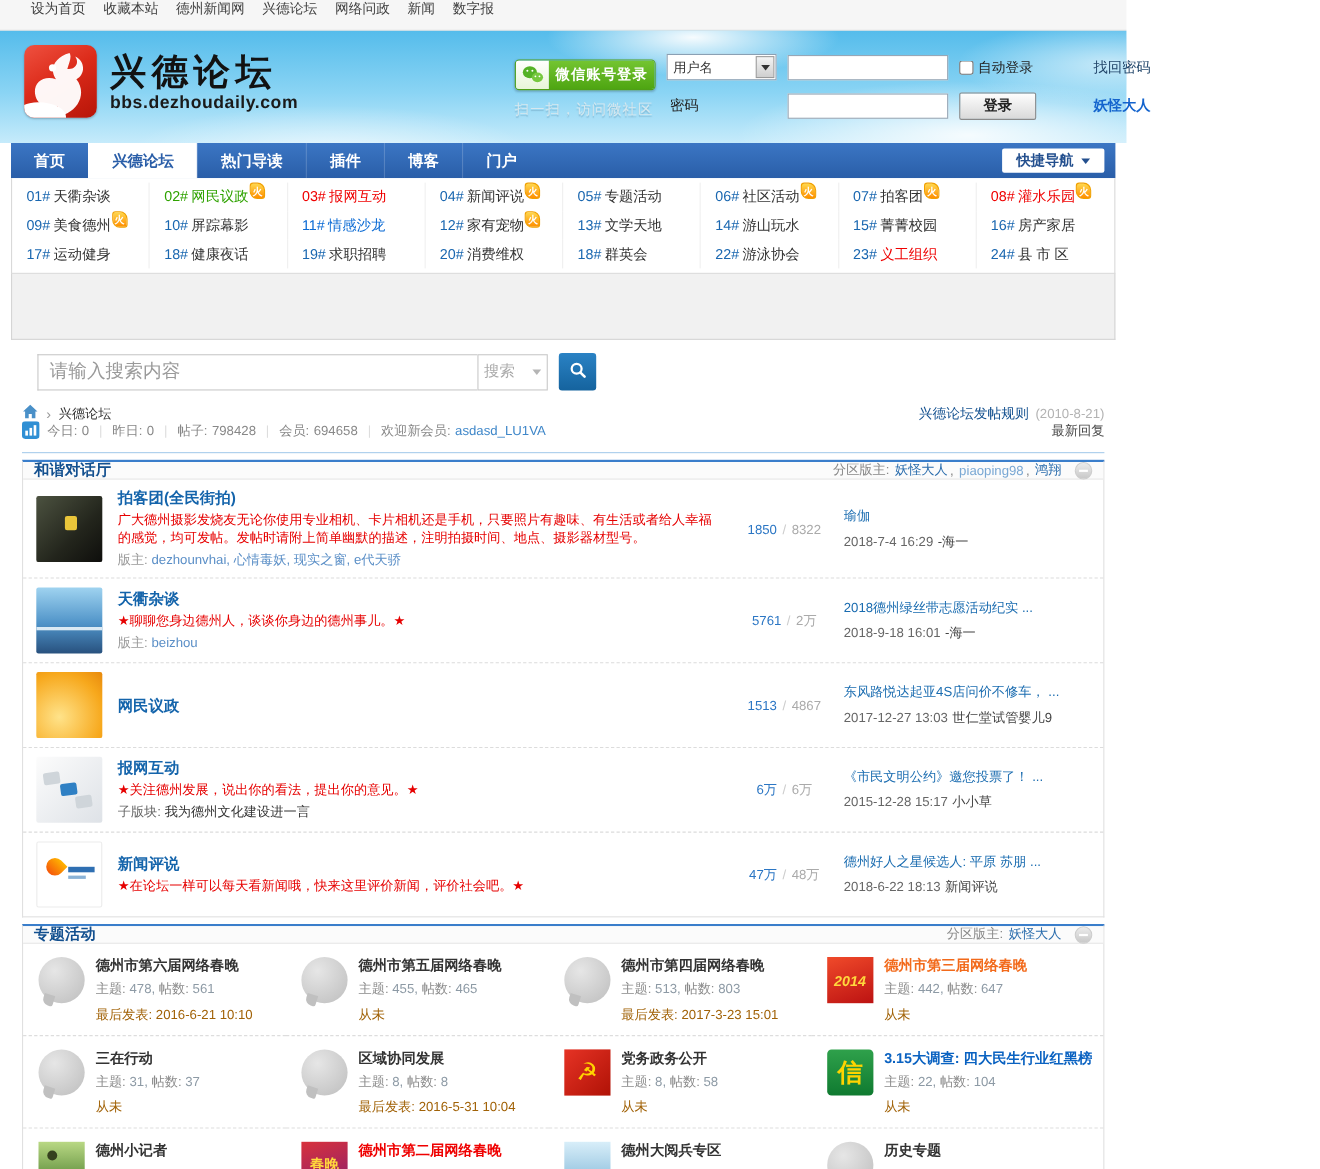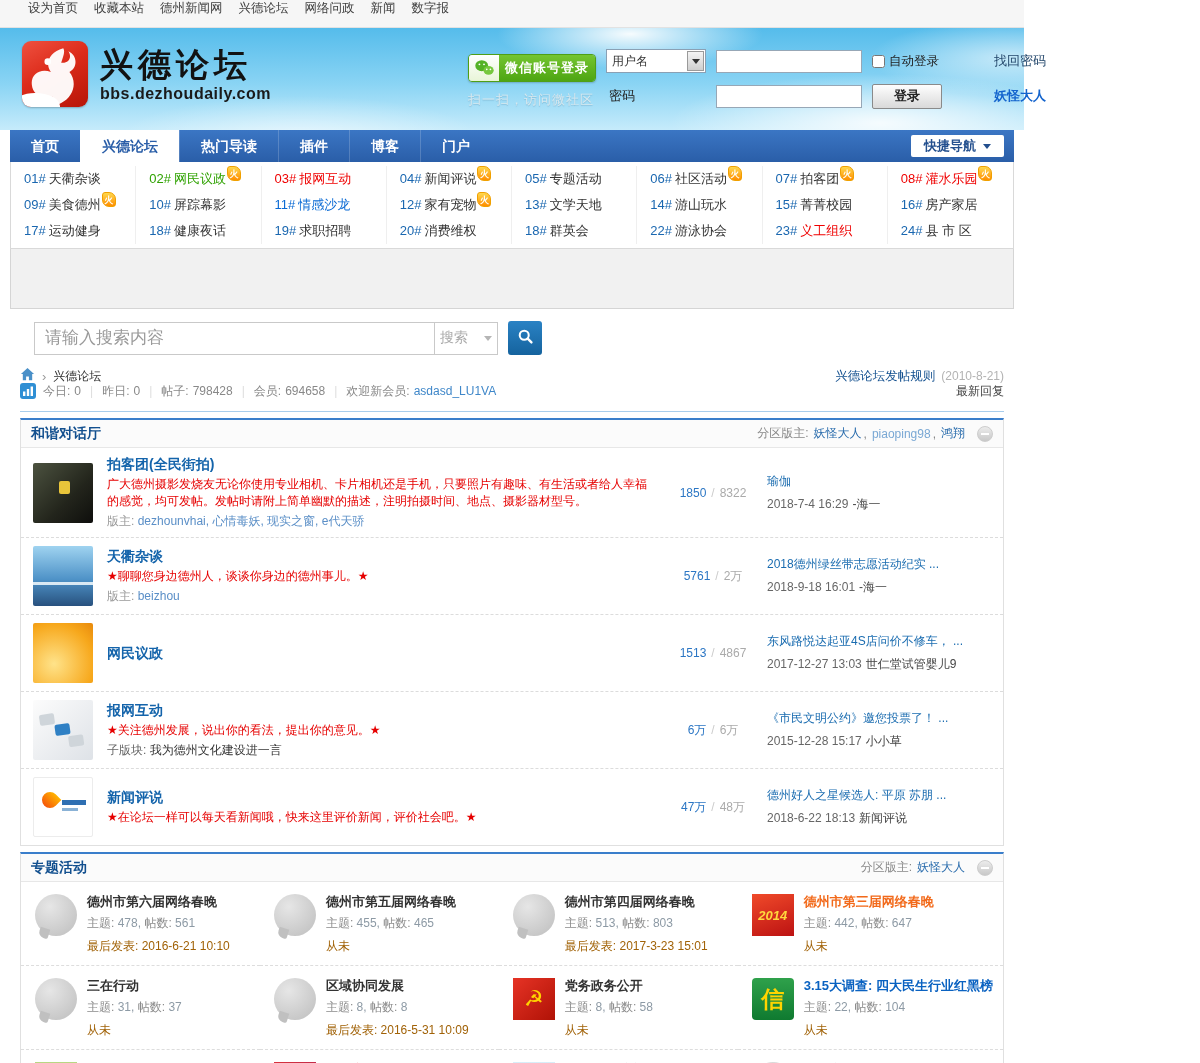--- a/index.html
+++ b/index.html
@@ -105,21 +105,21 @@
   .statsrow{margin:2px 20px 0;display:flex;align-items:center;height:23px;font-size:12px;color:#888;
     border-bottom:1px solid #a8cdec;padding-bottom:18px}
   .statsrow .sep{color:#ddd;margin:0 9px}
   .statsrow .icon{margin-right:7px;display:flex}
   .statsrow b{font-weight:normal;color:#888;margin-left:4px}
   .newmember{color:#3f87c9;margin-left:4px;text-decoration:none;cursor:pointer}
   .latestreply{margin-left:auto;color:#444;text-decoration:none;cursor:pointer}
 
   
   .section{margin:6px 20px 0;border:1px solid #e0e0e0;border-top:2px solid #3a7ecb;background:#fff}
-  .sec-head{height:28px;display:flex;align-items:center;padding:0 10px;background:#fbfbfb;
+  .sec-head{height:16px;display:flex;align-items:center;padding:0 10px;background:#fbfbfb;
     border-bottom:1px solid #e7e7e7}
   .sec-title{color:#13508f;font-weight:bold;font-size:14px}
   .sec-mods{margin-left:auto;display:flex;align-items:center;gap:2px;font-size:12px;color:#888}
   .sec-mods a{color:#2b6dad;text-decoration:none;cursor:pointer;margin-left:3px}
   .sec-mods a.lite{color:#7aa8d4}
   .collapse{width:16px;height:16px;border-radius:50%;margin-left:10px;cursor:pointer;position:relative;
     background:linear-gradient(#ececec,#c8c8c8);border:1px solid #cdcdcd}
   .collapse::after{content:"";position:absolute;left:3px;top:6px;width:8px;height:2px;background:#fff}
 
   
@@ -514,21 +514,21 @@
           <a class="gtitle">三在行动</a>
           <span class="gstats"><span class="lb">主题:</span> <span>31,</span> <span class="lb">帖数:</span> <span>37</span></span>
           <span class="glast">从未</span>
         </span>
       </div>
       <div class="gcell">
         <span class="gicon gi-bub"></span>
         <span class="gbody">
           <a class="gtitle">区域协同发展</a>
           <span class="gstats"><span class="lb">主题:</span> <span>8,</span> <span class="lb">帖数:</span> <span>8</span></span>
-          <span class="glast">最后发表: 2016-5-31 10:09</span>
+          <span class="glast">最后发表: 2016-5-31 10:04</span>
         </span>
       </div>
       <div class="gcell">
         <span class="gicon gi-flag">☭</span>
         <span class="gbody">
           <a class="gtitle">党务政务公开</a>
           <span class="gstats"><span class="lb">主题:</span> <span>8,</span> <span class="lb">帖数:</span> <span>58</span></span>
           <span class="glast">从未</span>
         </span>
       </div>

